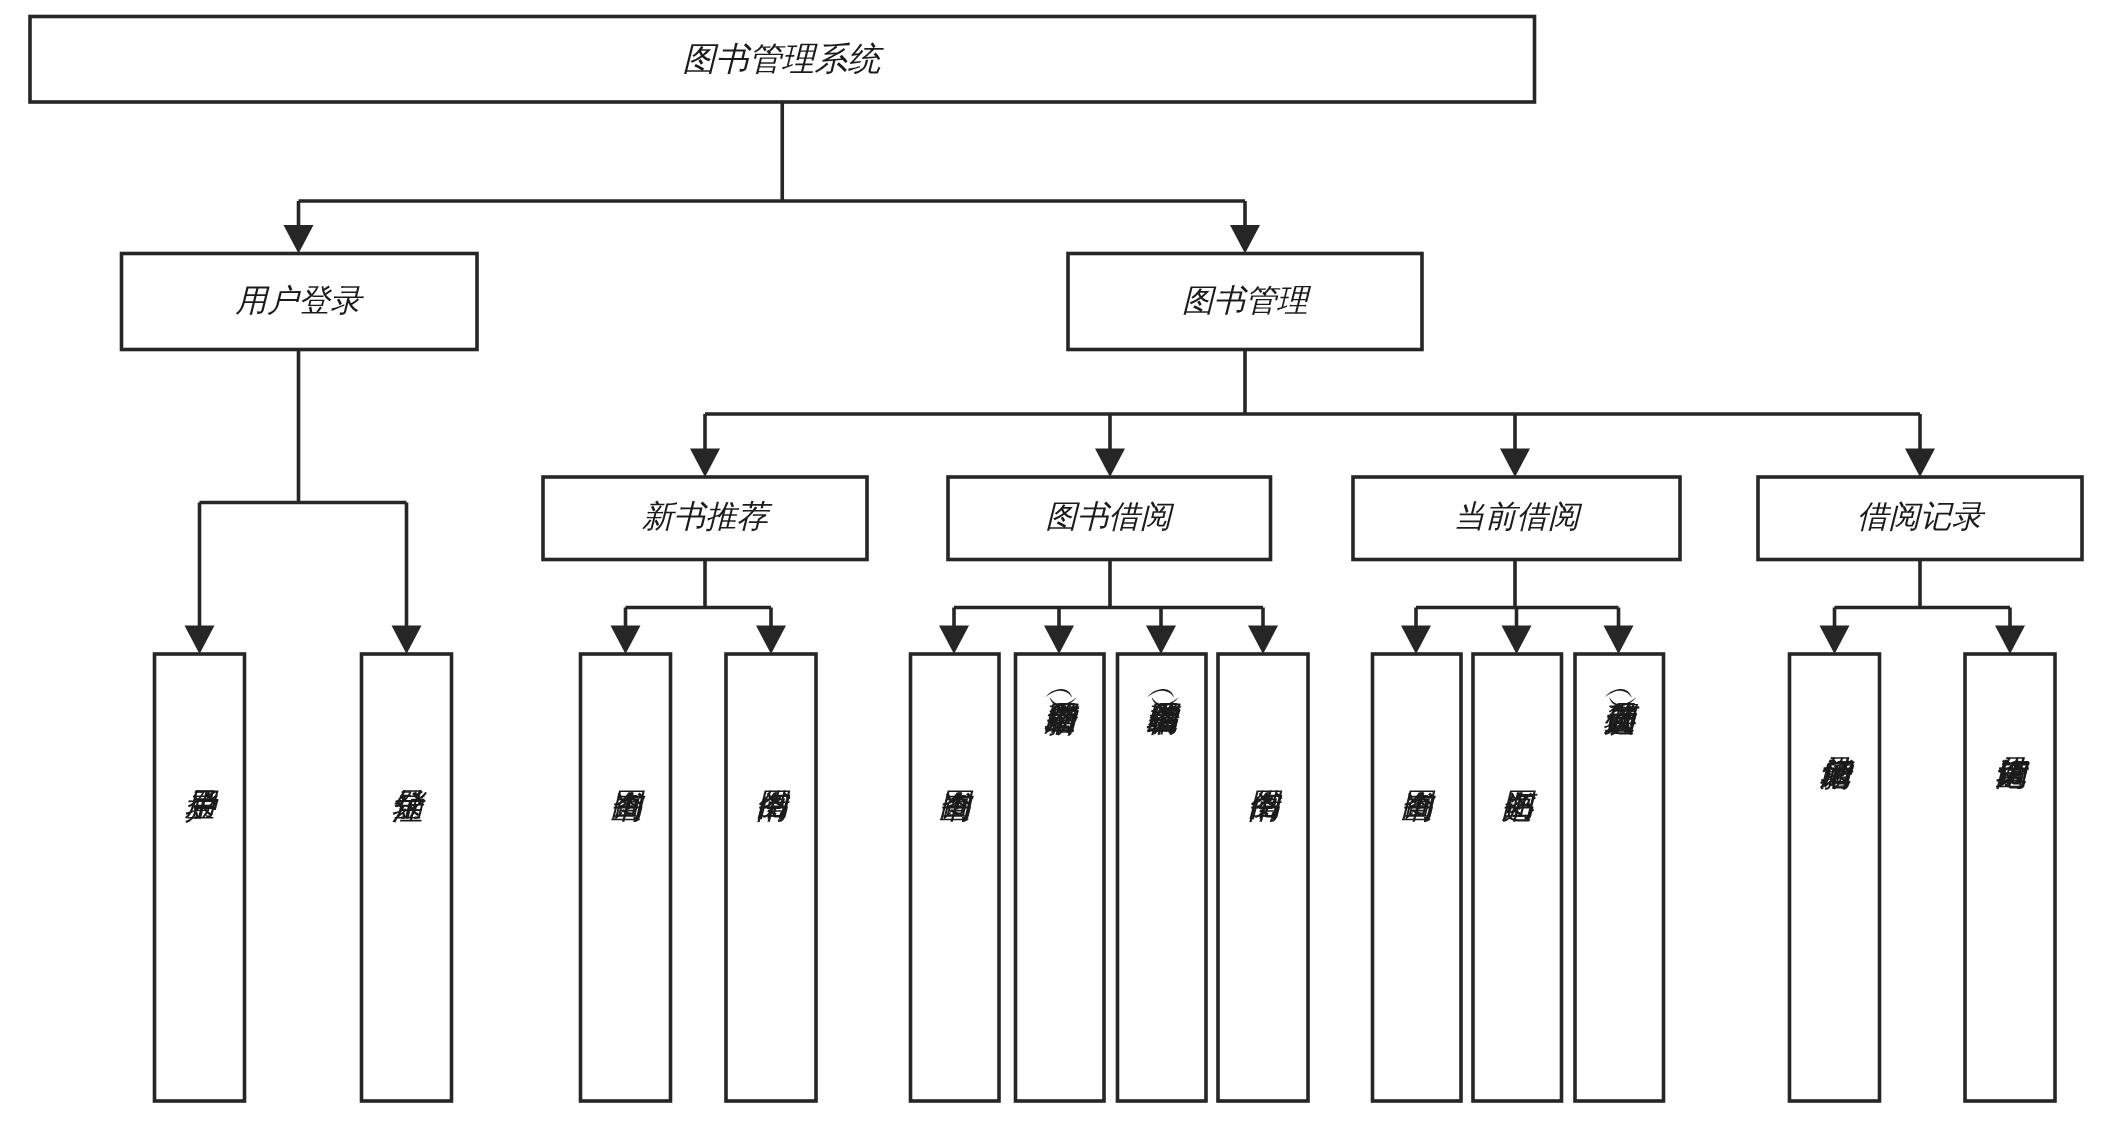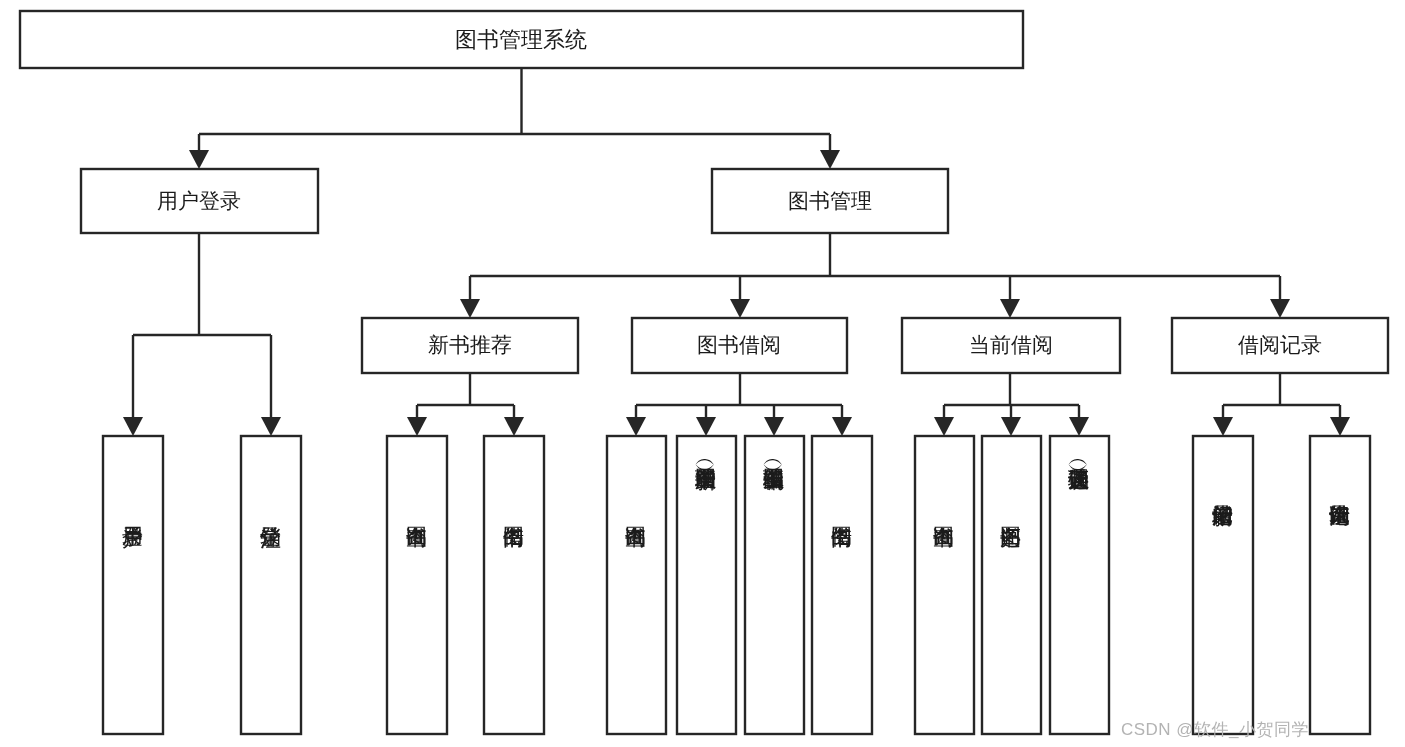--- a/index.html
+++ b/index.html
@@ -11,20 +11,21 @@
     width: 1405px;
     height: 747px;
     font-family: "Liberation Sans", "DejaVu Sans", sans-serif;
     overflow: hidden;
     position: relative;
   }
   #diagram-root {
     position: relative;
     width: 1321px;
     height: 747px;
+    font-style: italic;
   }
   svg.flowchart {
     position: absolute;
     top: 0;
     left: 0;
     width: 1405px;
     height: 747px;
     display: block;
   }
   .node-rect {
@@ -222,14 +223,13 @@
       <rect class="node-rect" x="1193" y="436" width="60" height="298"></rect>
       <text class="node-label-vertical" x="1223" y="488" writing-mode="tb" glyph-orientation-vertical="0">新增借阅记录</text>
     </g>
     <g>
       <rect class="node-rect" x="1310" y="436" width="60" height="298"></rect>
       <text class="node-label-vertical" x="1340" y="488" writing-mode="tb" glyph-orientation-vertical="0">查询借阅记录</text>
     </g>
 
   </svg>
 
-  <div class="watermark">CSDN @软件_小贺同学</div>
 </div>
 
 </body></html>

